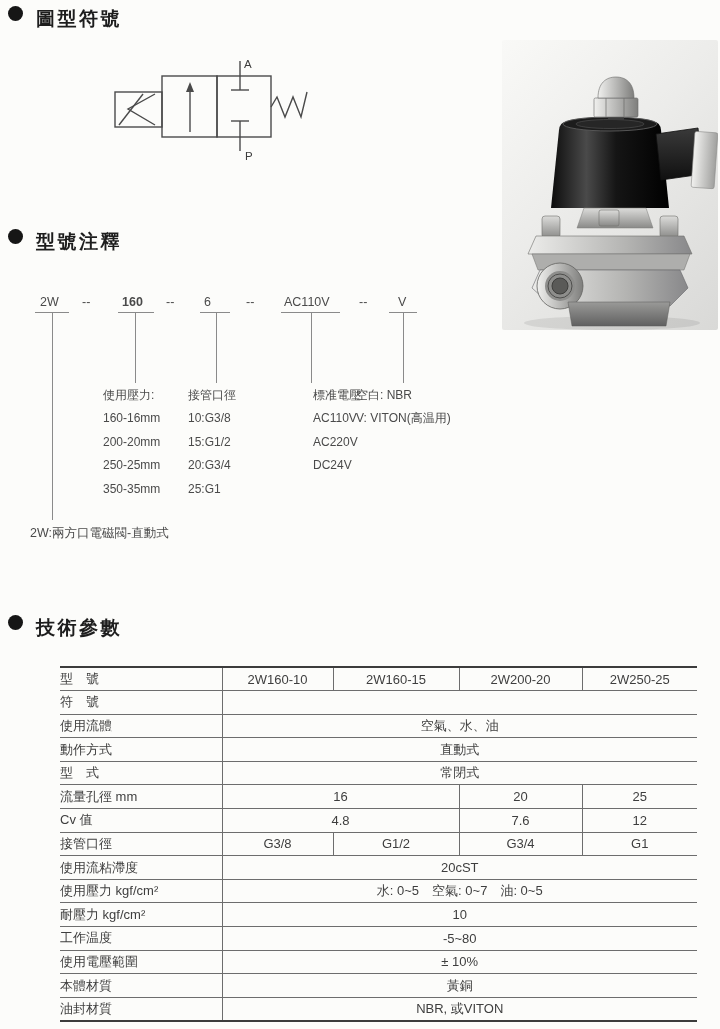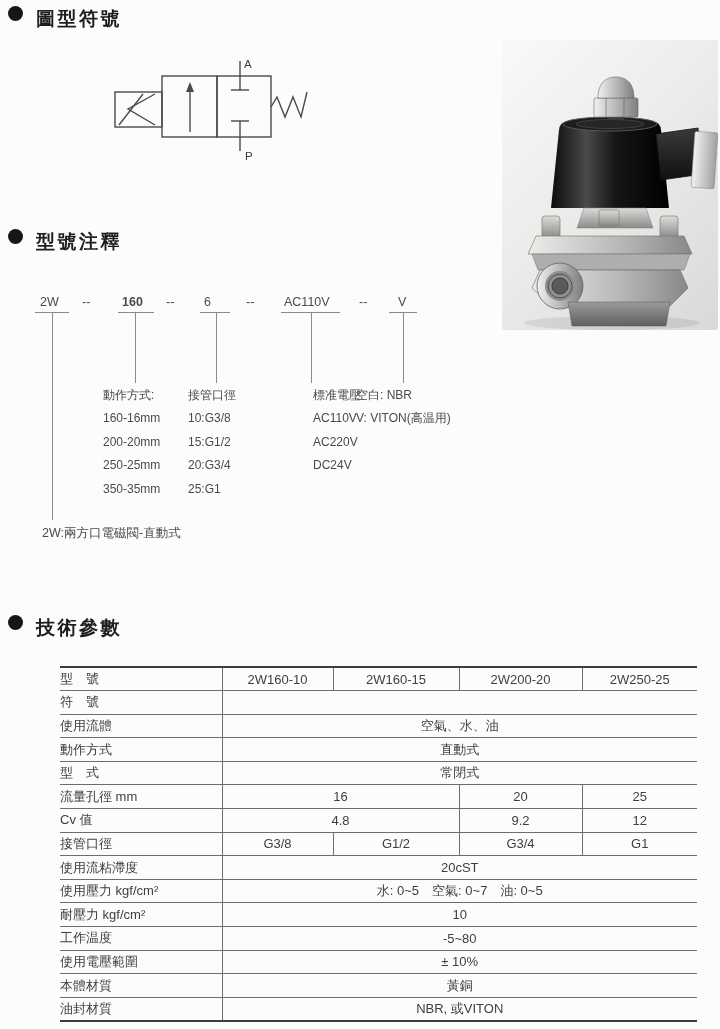--- a/index.html
+++ b/index.html
@@ -21,21 +21,21 @@
   
   #photo {
     position:absolute; left:502px; top:40px; width:216px; height:290px;
     background:linear-gradient(135deg,#f9f9f7 0%,#ececea 45%,#d9d9d7 100%);
     border-radius:2px;
   }
   
   .seg, .dash { position:absolute; font-size:12.5px; color:#4a4a4a; white-space:nowrap; }
   .mline { position:absolute; background:#8a8a8a; }
   .mcol { position:absolute; font-size:12px; line-height:23.4px; color:#4a4a4a; white-space:nowrap; }
-  #model-note { position:absolute; left:42px; top:525px; font-size:12.5px; color:#4a4a4a; white-space:nowrap; }
+  #model-note { position:absolute; left:30px; top:525px; font-size:12.5px; color:#4a4a4a; white-space:nowrap; }
   
   #spec-table-wrap { position:absolute; left:60px; top:666px; }
   table.spec {
     border-collapse:collapse; table-layout:fixed; width:637px;
     font-size:13px; color:#3e3e3e;
     border-top:2px solid #3c3c3c; border-bottom:2px solid #3c3c3c;
   }
   table.spec tr { height:23.6px; }
   table.spec tr + tr td { border-top:1px solid #6d6d6d; }
   table.spec td { padding:0; vertical-align:middle; }
@@ -172,21 +172,21 @@
   <div class="mline" style="left:281px; top:312px; width:59px; height:1px;"></div>
   <div class="mline" style="left:389px; top:312px; width:28px; height:1px;"></div>
 
   <div class="mline" style="left:52px;  top:313px; width:1px; height:207px;"></div>
   <div class="mline" style="left:135px; top:313px; width:1px; height:70px;"></div>
   <div class="mline" style="left:216px; top:313px; width:1px; height:70px;"></div>
   <div class="mline" style="left:311px; top:313px; width:1px; height:70px;"></div>
   <div class="mline" style="left:403px; top:313px; width:1px; height:70px;"></div>
 
   <div class="mcol" style="left:103px; top:384px;">
-    <div>動作方式:</div>
+    <div>使用壓力:</div>
     <div>160-16mm</div>
     <div>200-20mm</div>
     <div>250-25mm</div>
     <div>350-35mm</div>
   </div>
   <div class="mcol" style="left:188px; top:384px;">
     <div>接管口徑</div>
     <div>10:G3/8</div>
     <div>15:G1/2</div>
     <div>20:G3/4</div>
@@ -245,21 +245,21 @@
         </tr>
         <tr>
           <td class="lbl">流量孔徑 mm</td>
           <td class="val" colspan="2">16</td>
           <td class="val bl">20</td>
           <td class="val bl">25</td>
         </tr>
         <tr>
           <td class="lbl">Cv 值</td>
           <td class="val" colspan="2">4.8</td>
-          <td class="val bl">9.2</td>
+          <td class="val bl">7.6</td>
           <td class="val bl">12</td>
         </tr>
         <tr>
           <td class="lbl">接管口徑</td>
           <td class="val">G3/8</td>
           <td class="val bl">G1/2</td>
           <td class="val bl">G3/4</td>
           <td class="val bl">G1</td>
         </tr>
         <tr>

